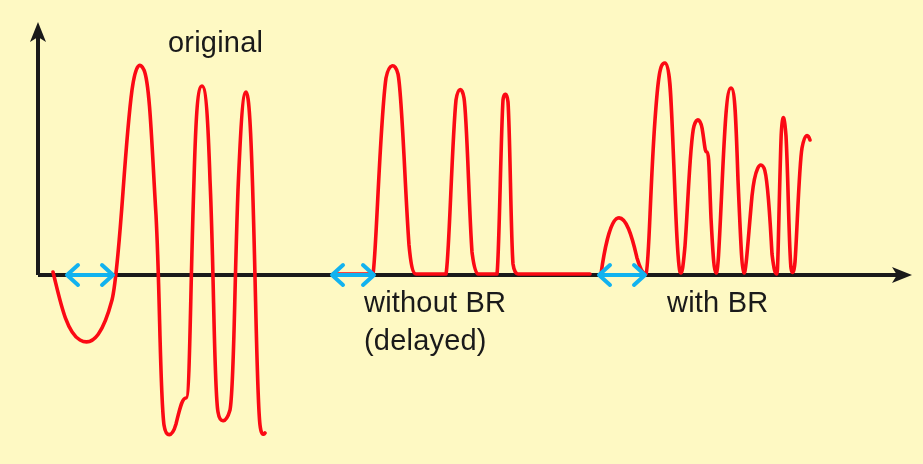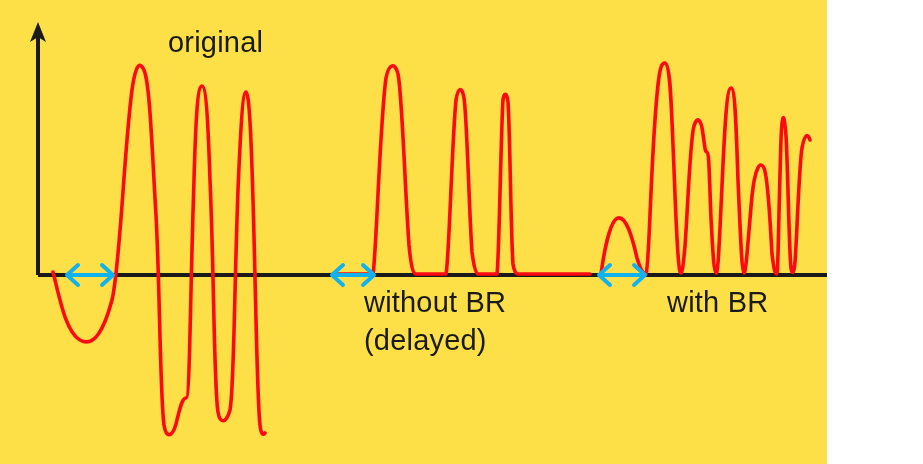--- a/index.html
+++ b/index.html
@@ -5,23 +5,23 @@
   html, body {
     margin: 0;
     padding: 0;
     background: #ffffff;
   }
   body {
     font-family: "Liberation Sans", sans-serif;
   }
   #figure-root {
     position: relative;
-    width: 827px;
+    width: 923px;
     height: 464px;
-    background: #fde047;
+    background: #fef9c3;
     overflow: hidden;
   }
   #figure-svg {
     position: absolute;
     left: 0;
     top: 0;
     width: 923px;
     height: 464px;
     display: block;
   }

